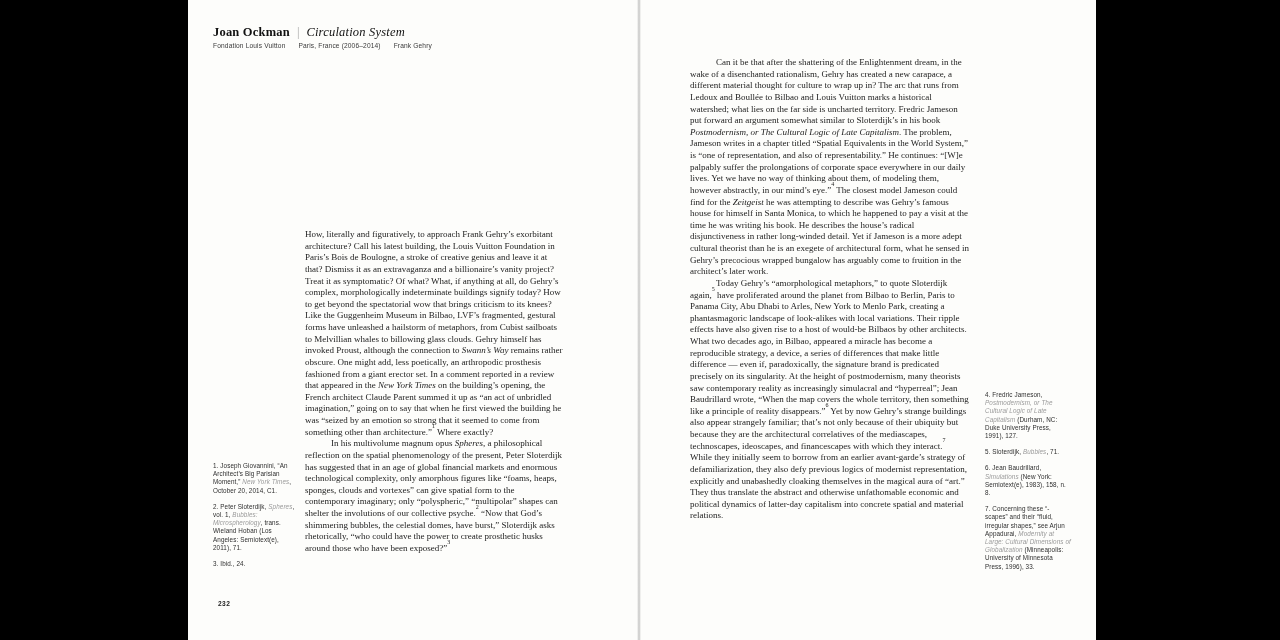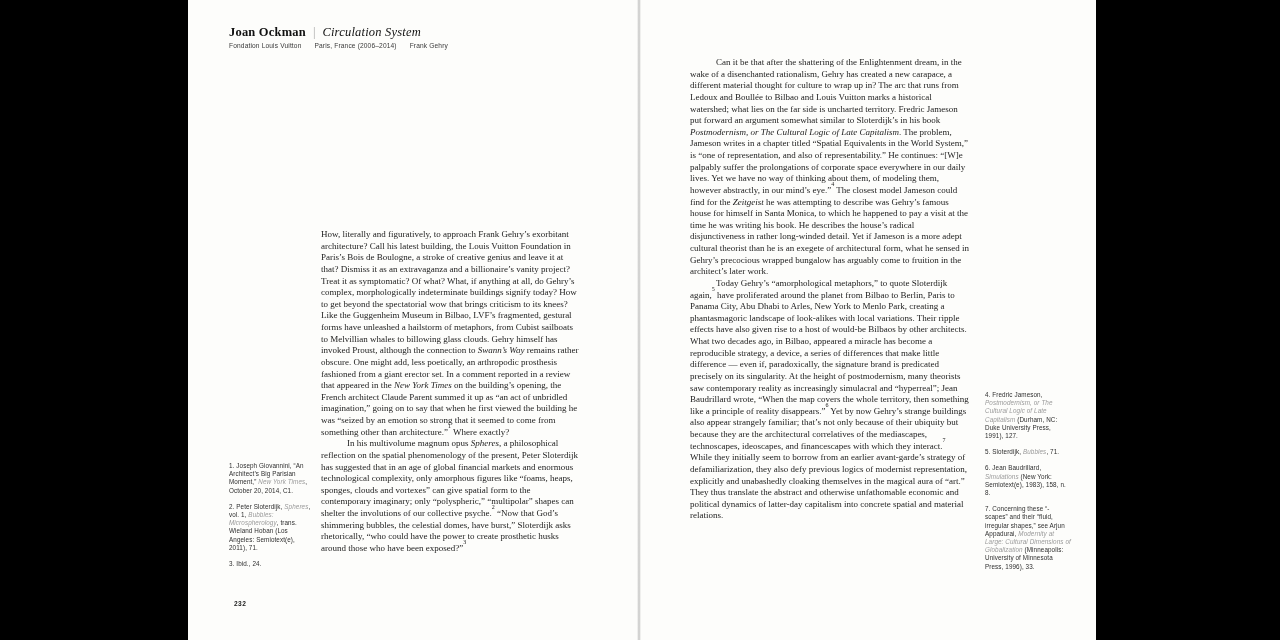--- a/index.html
+++ b/index.html
@@ -53,21 +53,21 @@
   .left-notes  { left: 25px;  top: 462px; width: 82px; }
   .right-notes { left: 345px; top: 391px; width: 86px; }
   
   .pageno {
     position: absolute; top: 600px;
     font-family: "Liberation Sans", sans-serif; font-weight: bold;
     font-size: 6.6px; color: #1c1c1c; letter-spacing: 0.4px;
   }
   .pageno.left  { left: 30px; }
   .page { position: absolute; top: 0; height: 640px; }
-  .page.left  { left: 16px;     width: 452px; }
+  .page.left  { left: 0;     width: 452px; }
   .page.right { left: 452px; width: 456px; }
 </style>
 </head>
 <body>
 
 <div class="stage">
   <div class="spread">
 
     <div class="page left">
       <div class="header">

